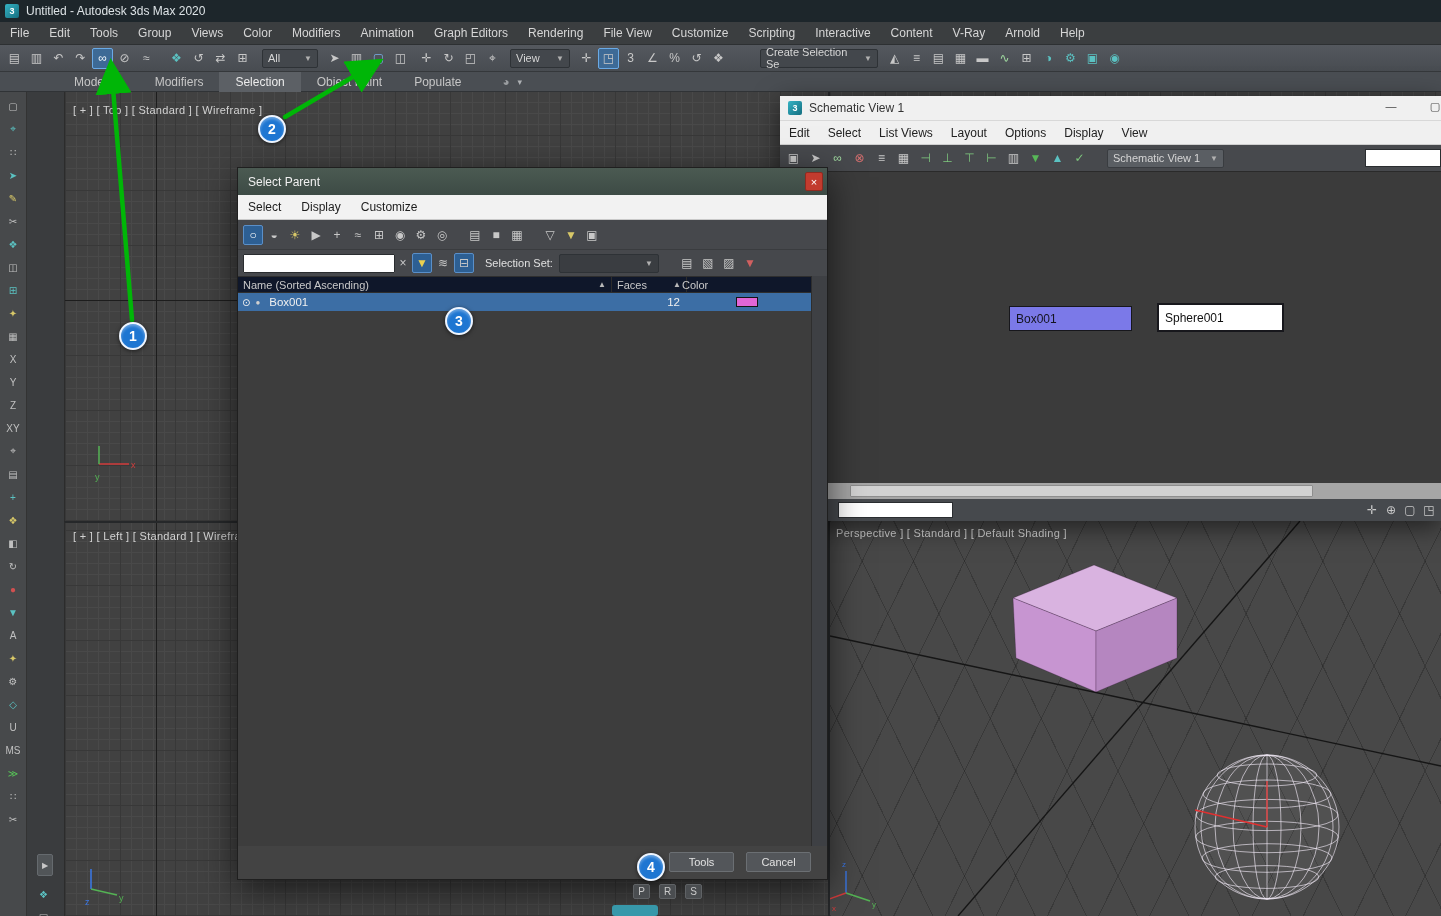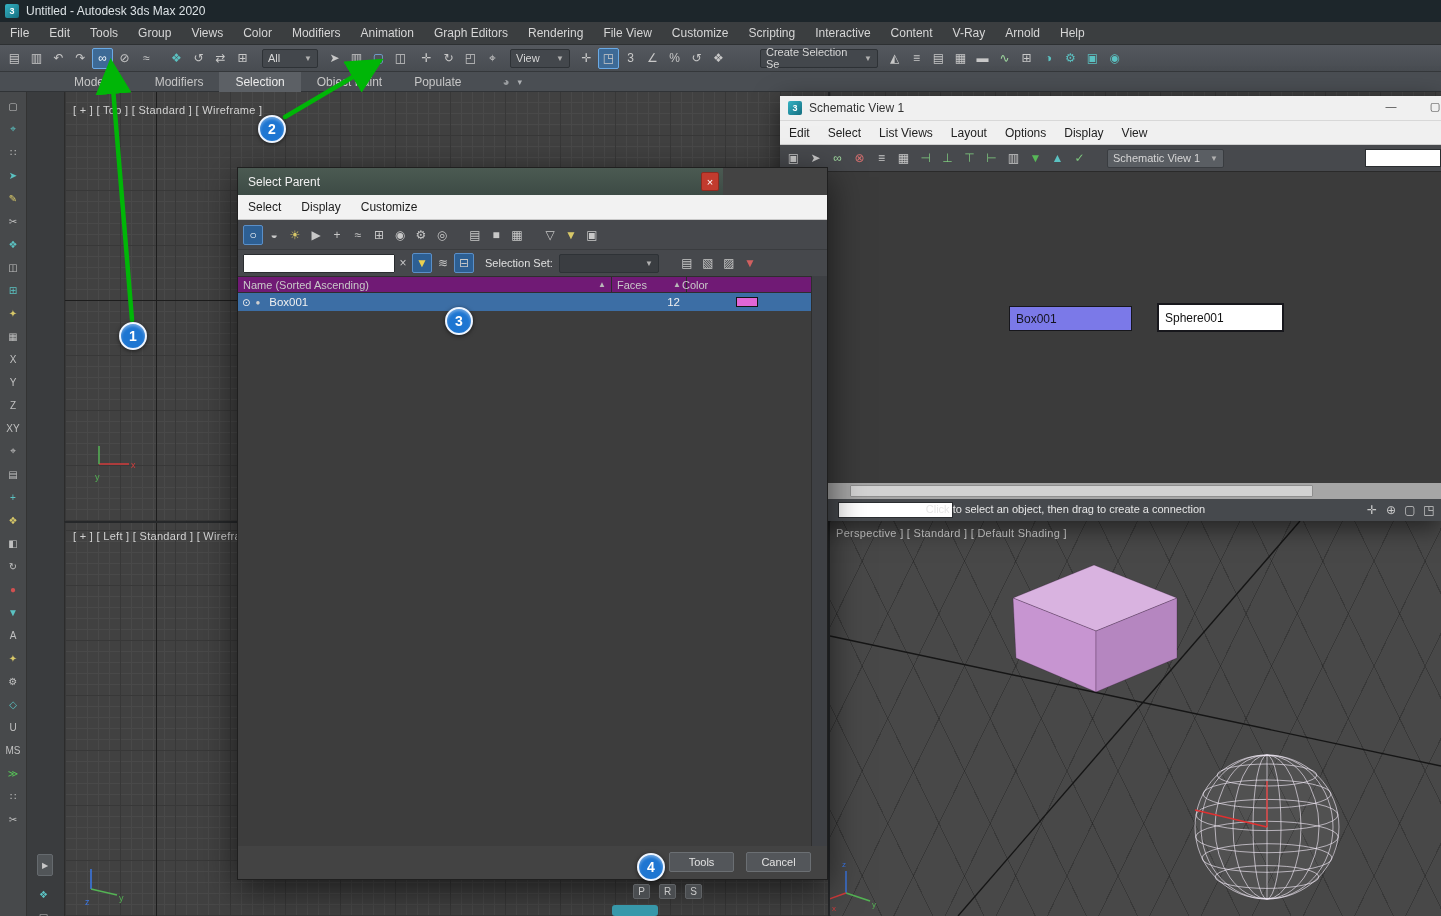--- a/index.html
+++ b/index.html
@@ -56,27 +56,27 @@
   .sv-menu { left:0; top:25px; width:661px; height:24px; background:#f0f0f0; border-bottom:1px solid #cfcfcf; color:#222; font-size:12px; }
   .sv-menu .menu-item { padding:0 9px; }
   .sv-toolbar { left:0; top:49px; width:661px; height:26px; background:#47494d; padding-left:3px; }
   .sv-canvas { left:0; top:75px; width:661px; height:312px; background:#3b3b3b; border-top:1px solid #2a2a2a; }
   .node { position:absolute; border:1px solid #17171c; font-size:12px; color:#14141f; display:flex; align-items:center; padding-left:6px; }
   .sv-hscroll { left:0; top:387px; width:661px; height:16px; background:#a6a6a6; }
   .sv-thumb { position:absolute; left:70px; top:2px; width:463px; height:12px; background:#d2d2d2; border:1px solid #8e8e8e; border-radius:1px; }
   .sv-status { left:0; top:403px; width:661px; height:22px; background:#46494d; color:#e6e6e6; font-size:11px; }
   
   #dialog { left:237px; top:167px; width:591px; height:713px; background:#434343; border:1px solid #1f1f1f; box-shadow:0 10px 34px rgba(0,0,0,.6); }
-  .dlg-title { left:0; top:0; width:485px; height:27px; background:linear-gradient(#4b5a52,#3d4b45); color:#f0f0f0; font-size:12px; padding-left:10px; }
+  .dlg-title { left:0; top:0; width:589px; height:27px; background:linear-gradient(#4b5a52,#3d4b45); color:#f0f0f0; font-size:12px; padding-left:10px; }
   .dlg-close { position:absolute; right:4px; top:4px; width:18px; height:19px; background:#c23b2e; border:1px solid #8e2a20; border-radius:2px; color:#fff; font-size:11px; display:flex; align-items:center; justify-content:center; }
   .dlg-menu { left:0; top:27px; width:589px; height:25px; background:#f2f2f2; border-bottom:1px solid #c9c9c9; color:#1c1c1c; font-size:12px; }
   .dlg-toolbar { left:0; top:52px; width:589px; height:29px; background:#46484c; padding-left:5px; }
   .dlg-filter { left:0; top:81px; width:589px; height:27px; background:#46484c; border-top:1px solid #3a3c3f; padding-left:5px; }
   .dlg-input { width:152px; height:19px; background:#fff; border:1px solid #2a2d30; border-radius:1px; font-size:11px; padding:0 4px; }
-  .dlg-header { left:0; top:108px; width:573px; height:17px; background:#701a75; border-top:1px solid #2e2e2e; border-bottom:1px solid #2e2e2e; color:#c9c9c9; font-size:11px; }
+  .dlg-header { left:0; top:108px; width:573px; height:17px; background:#0f172a; border-top:1px solid #2e2e2e; border-bottom:1px solid #2e2e2e; color:#c9c9c9; font-size:11px; }
   .col-sep { position:absolute; top:0; bottom:0; width:1px; background:#2c2c2c; }
   .dlg-list { left:0; top:125px; width:573px; height:553px; background:#3d3d3d; }
   .dlg-gutter { left:573px; top:108px; width:16px; height:570px; background:#3e4044; border-left:1px solid #2e2e2e; }
   .dlg-row { position:absolute; left:0; top:0; width:573px; height:18px; background:#3c6ea5; color:#f0f0f0; font-size:11.5px; display:flex; align-items:center; }
   .btn { position:absolute; width:65px; height:20px; background:#53565a; border:1px solid #6b6f73; border-radius:2px; color:#e2e2e2; font-size:11px; display:flex; align-items:center; justify-content:center; }
   
   #annot { left:0; top:0; width:1441px; height:916px; pointer-events:none; z-index:60; }
   .badge { position:absolute; width:28px; height:28px; border-radius:50%; border:2px solid #eef5ff; box-shadow:0 1px 4px rgba(0,0,0,.55), inset 0 2px 3px rgba(255,255,255,.35); color:#fff; font-size:14px; font-weight:bold; display:flex; align-items:center; justify-content:center; pointer-events:none; z-index:61; }
   .frag-btn { position:absolute; width:17px; height:15px; background:#4a4d50; border:1px solid #5f6265; border-radius:2px; color:#c9c9c9; font-size:10px; display:flex; align-items:center; justify-content:center; z-index:30; }
   input { font-family:"Liberation Sans", sans-serif; }
@@ -363,21 +363,20 @@
       </div>
     <div class="node" style="left: 377px; top: 131px; width: 127px; height: 29px; border-width: 2px; color: rgb(16, 16, 16); background-color: rgb(255, 255, 255);">
         <span>Sphere001</span>
       </div>
   </div>
   <div class="sv-hscroll abs">
     <div class="sv-thumb"></div>
   </div>
   <div class="sv-status abs flex">
     <input class="abs" style="left: 58px; top: 3px; width: 115px; height: 16px; border: 1px solid rgb(42, 45, 48); font-size: 10px; padding: 0px 3px;">
-    <span class="abs" style="left:0;right:90px;top:4px;text-align:center">Click to select an object, then drag to create a connection</span>
     <div class="abs flex" style="right:2px;top:2px">
 
     <span class="tbicon" style="width:18px;height:18px">✛</span>
         <span class="tbicon" style="width:18px;height:18px">⊕</span>
         <span class="tbicon" style="width:18px;height:18px">▢</span>
         <span class="tbicon" style="width:18px;height:18px">◳</span>
       </div>
   </div>
 </div>
 

